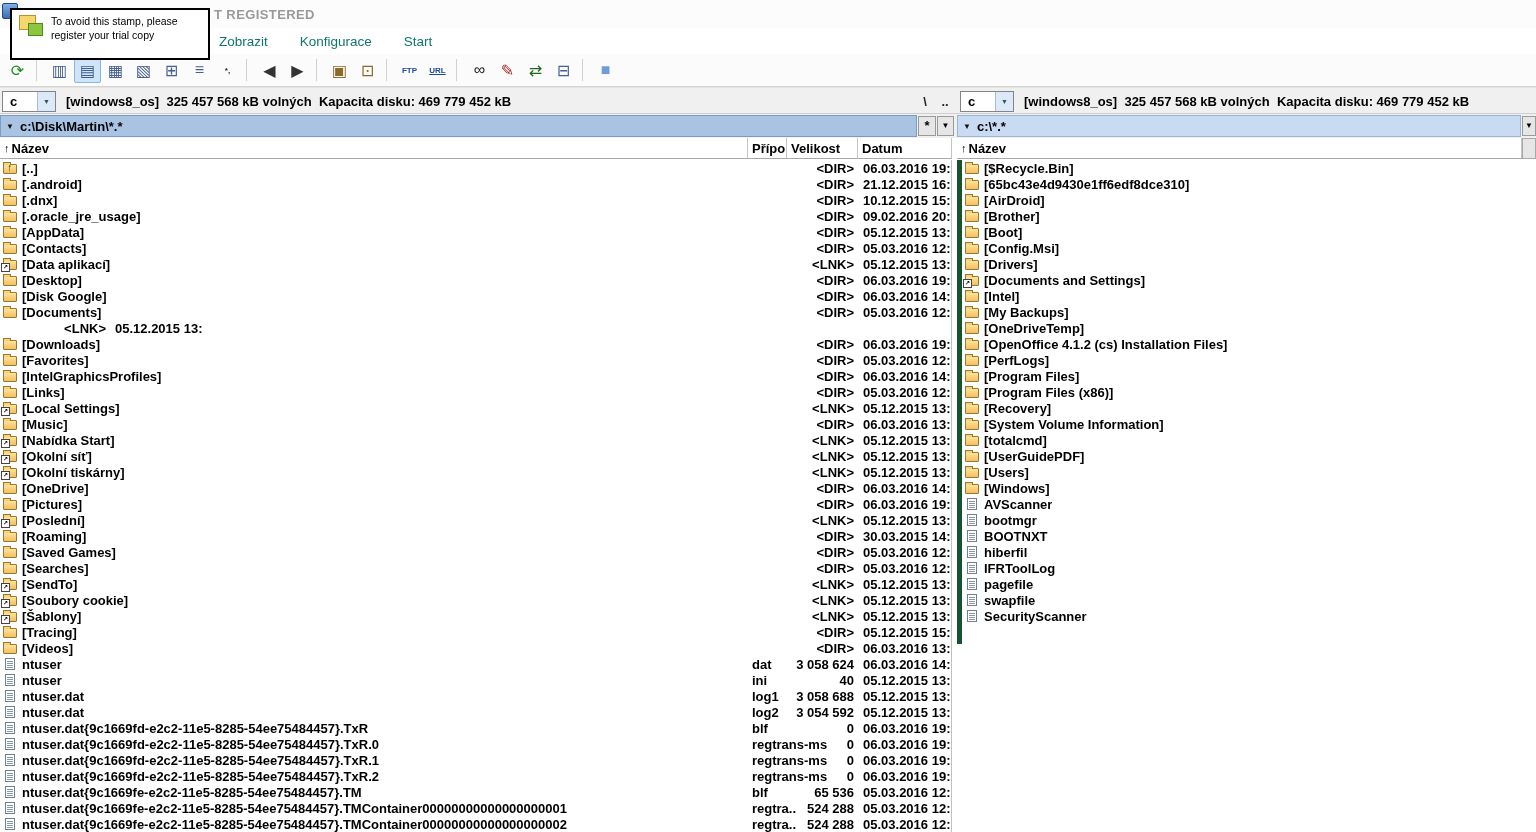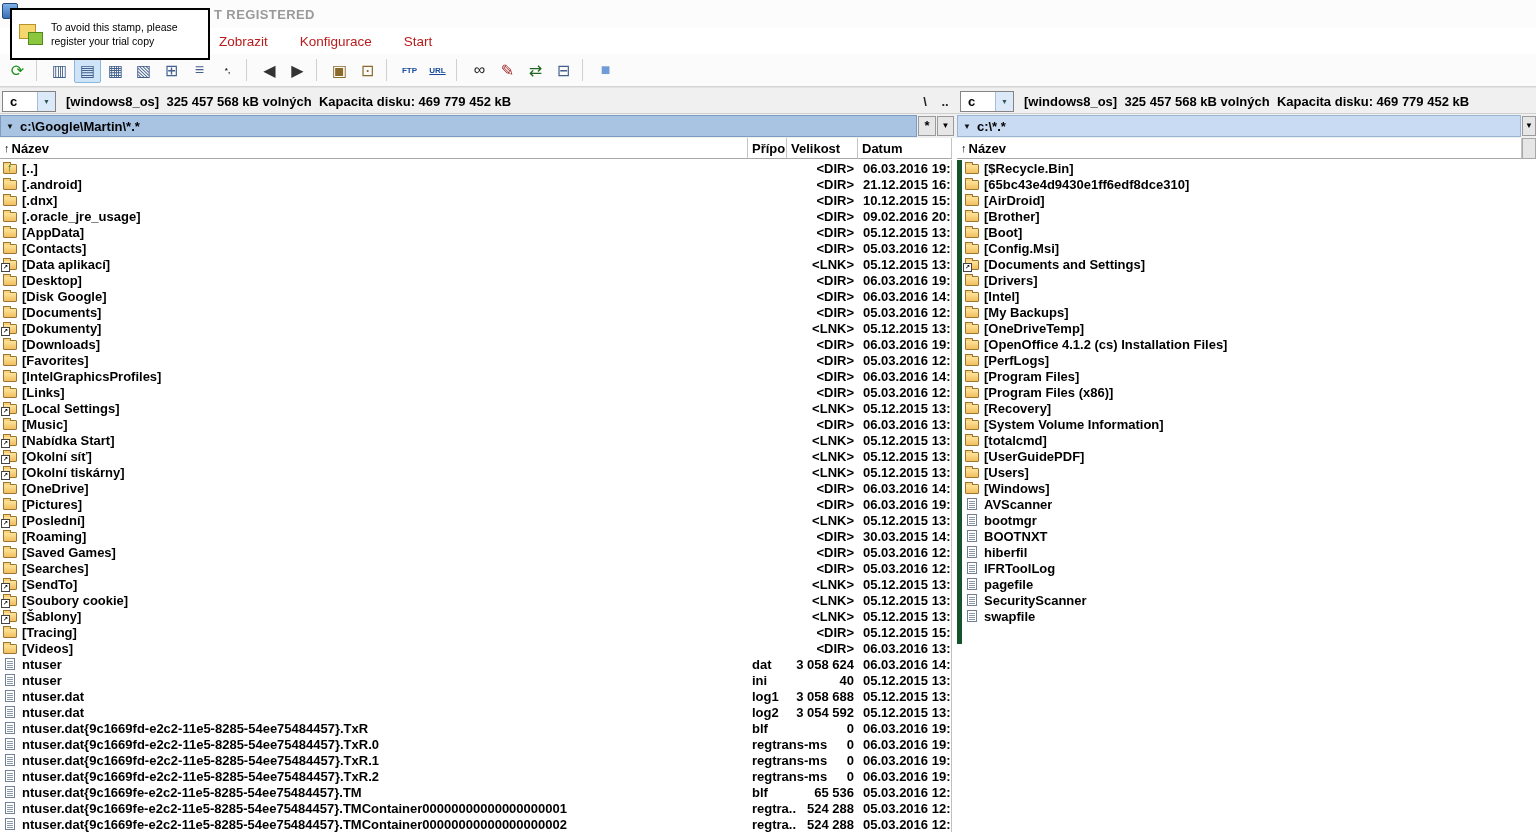--- a/index.html
+++ b/index.html
@@ -9,31 +9,31 @@
 
   
   #titlebar{top:0;height:28px;background:#fcfcfc}
   #app-icon{position:absolute;left:2px;top:3px;width:16px;height:16px;z-index:5;
     background:linear-gradient(#7fb2e8,#3a6cb4);border:1px solid #24477c;border-radius:2px}
   #title-text{position:absolute;left:214px;top:7px;font-size:13px;color:#9a9a9a;
     font-weight:bold;letter-spacing:.4px;white-space:pre}
 
   
   #stamp{position:absolute;left:10px;top:8px;width:200px;height:52px;background:#fff;
-    border:2px solid #000;z-index:20;display:flex;align-items:center;gap:8px;padding:4px 7px}
+    border:2px solid #000;z-index:20;display:flex;gap:8px;padding:4px 7px}
   #stamp-icon{position:relative;width:24px;height:22px;flex:0 0 24px}
   #stamp-icon::before{content:"";position:absolute;left:0;top:1px;width:15px;height:13px;
     background:#f5d76e;border:1px solid #b9922a}
   #stamp-icon::after{content:"";position:absolute;right:0;bottom:0;width:13px;height:11px;
     background:#8cc63f;border:1px solid #4e8a1e}
   #stamp-text{font-size:10.5px;line-height:14px;color:#000}
 
   
   #menubar{top:28px;height:26px;display:flex;align-items:center;gap:30px;padding-left:218px;
-    font-size:13.5px;color:#b91c1c;background:#fff}
+    font-size:13.5px;color:#0f766e;background:#fff}
   .menu-item{padding:2px 1px;cursor:default}
 
   
   #toolbar{top:54px;height:33px;background:#fbfbfb;border-bottom:1px solid #d4d4d4;
     display:flex;align-items:center;padding-left:4px;gap:1px}
   .tbtn{width:27px;height:26px;display:flex;align-items:center;justify-content:center;
     font-size:16px;border:1px solid transparent;border-radius:2px;cursor:default}
   .tbtn.active{background:#cfe4f7;border-color:#88b8e0}
   .tbtn.ttext{font-size:8px;font-weight:bold;letter-spacing:0}
   .tsep{width:6px;height:22px;border-left:1px solid #d0d0d0;margin:0 3px 0 4px}
@@ -174,21 +174,21 @@
   <span class="combo" id="combo-right">
     <span class="val">c</span>
     <span class="dd">▼</span>
   </span>
   <span class="drive-info" id="drive-info-right">[windows8_os]  325 457 568 kB volných  Kapacita disku: 469 779 452 kB</span>
 </div>
 
 <div class="band" id="pathrow">
   <span class="pathbar" id="path-left">
     <span class="path-caret">▼</span>
-    <span>c:\Google\Martin\*.*</span>
+    <span>c:\Disk\Martin\*.*</span>
   </span>
   <span class="pbtn" id="btn-star">*</span>
   <span class="pbtn" id="btn-hist-left">▼</span>
   <span class="pathbar" id="path-right">
     <span class="path-caret">▼</span>
     <span>c:\*.*</span>
   </span>
   <span class="pbtn" id="btn-hist-right">▼</span>
 </div>
 
@@ -318,24 +318,20 @@
         <span class="ficon dir"></span>
         <span class="nm">[Documents]</span>
       </span>
       <span class="c-extsize">
         <span class="ext"></span>
         <span class="size">&lt;DIR&gt;</span>
       </span>
       <span class="c-date">05.03.2016 12:</span>
     </div>
     <div class="frow">
-      <span class="c-name">
-        <span class="ficon lnk"></span>
-        <span class="nm">[Dokumenty]</span>
-      </span>
       <span class="c-extsize">
         <span class="ext"></span>
         <span class="size">&lt;LNK&gt;</span>
       </span>
       <span class="c-date">05.12.2015 13:</span>
     </div>
     <div class="frow">
       <span class="c-name">
         <span class="ficon dir"></span>
         <span class="nm">[Downloads]</span>
@@ -709,33 +705,33 @@
       </span>
     </div>
     <div class="frow">
       <span class="c-name c-name-r">
         <span class="ficon dir"></span>
         <span class="nm">[Config.Msi]</span>
       </span>
     </div>
     <div class="frow">
       <span class="c-name c-name-r">
+        <span class="ficon dir"></span>
+        <span class="nm">[Drivers]</span>
+      </span>
+    </div>
+    <div class="frow">
+      <span class="c-name c-name-r">
         <span class="ficon lnk"></span>
         <span class="nm">[Documents and Settings]</span>
       </span>
     </div>
     <div class="frow">
       <span class="c-name c-name-r">
         <span class="ficon dir"></span>
-        <span class="nm">[Drivers]</span>
-      </span>
-    </div>
-    <div class="frow">
-      <span class="c-name c-name-r">
-        <span class="ficon dir"></span>
         <span class="nm">[Intel]</span>
       </span>
     </div>
     <div class="frow">
       <span class="c-name c-name-r">
         <span class="ficon dir"></span>
         <span class="nm">[My Backups]</span>
       </span>
     </div>
     <div class="frow">
@@ -836,22 +832,22 @@
     </div>
     <div class="frow">
       <span class="c-name c-name-r">
         <span class="ficon file"></span>
         <span class="nm">pagefile</span>
       </span>
     </div>
     <div class="frow">
       <span class="c-name c-name-r">
         <span class="ficon file"></span>
+        <span class="nm">swapfile</span>
+      </span>
+    </div>
+    <div class="frow">
+      <span class="c-name c-name-r">
+        <span class="ficon file"></span>
         <span class="nm">SecurityScanner</span>
       </span>
     </div>
-    <div class="frow">
-      <span class="c-name c-name-r">
-        <span class="ficon file"></span>
-        <span class="nm">swapfile</span>
-      </span>
-    </div>
   </div>
 
 </body></html>

